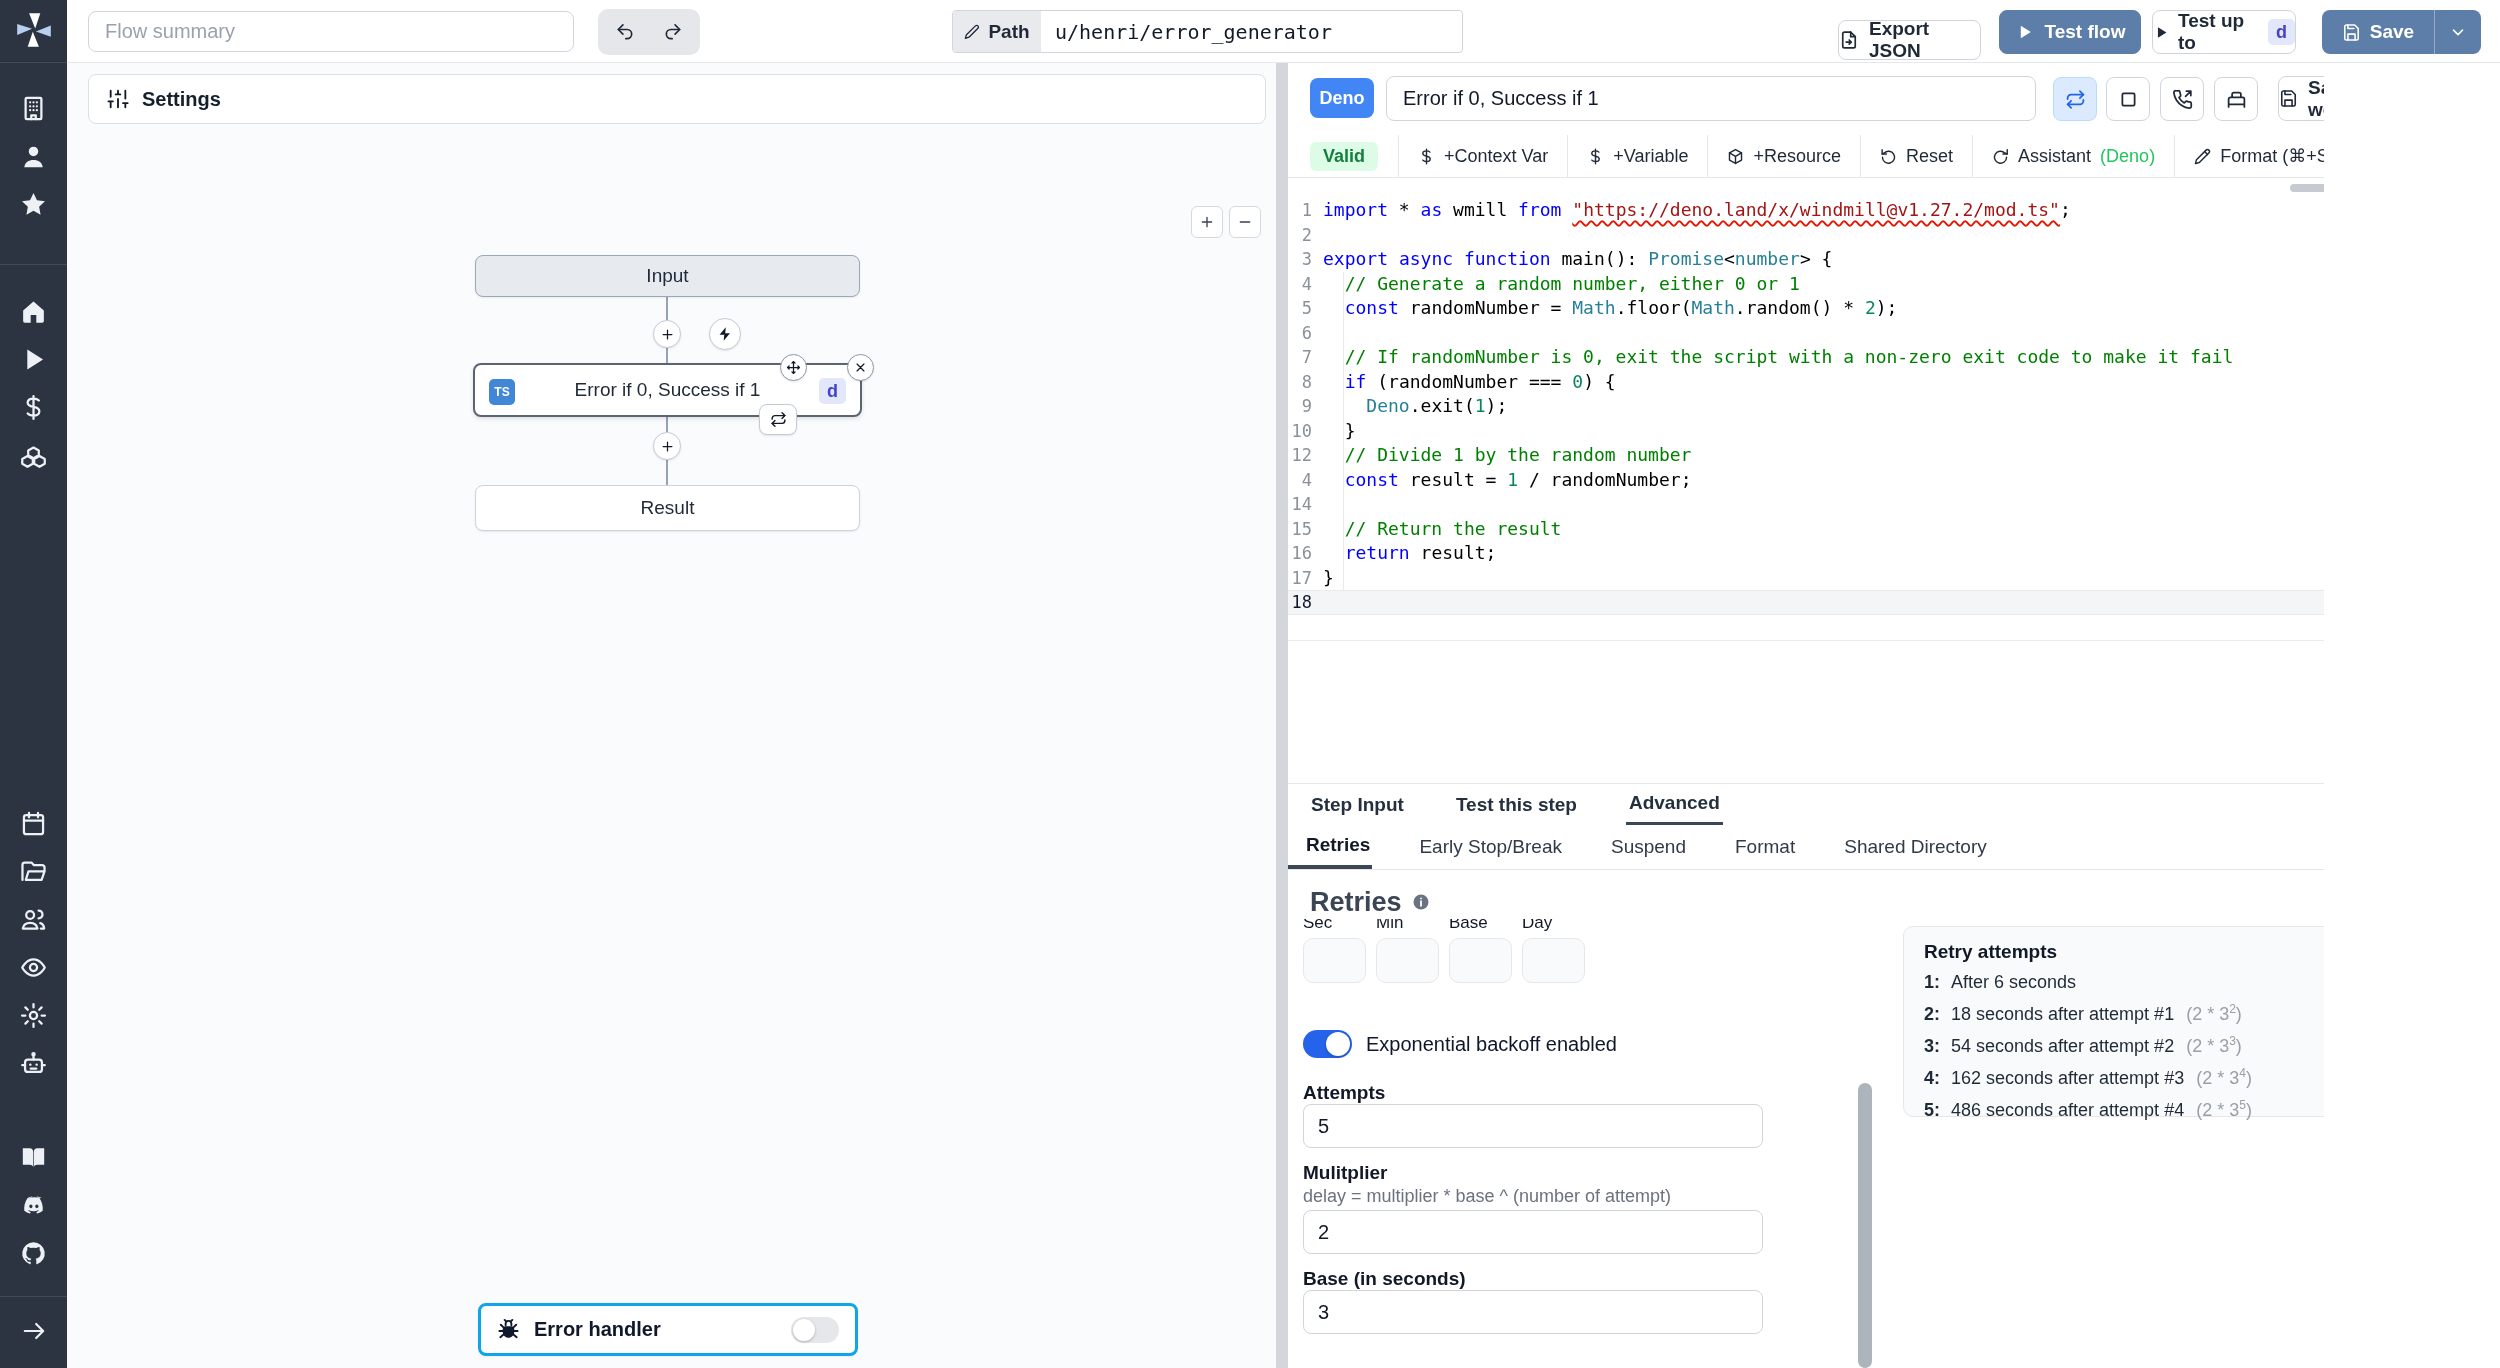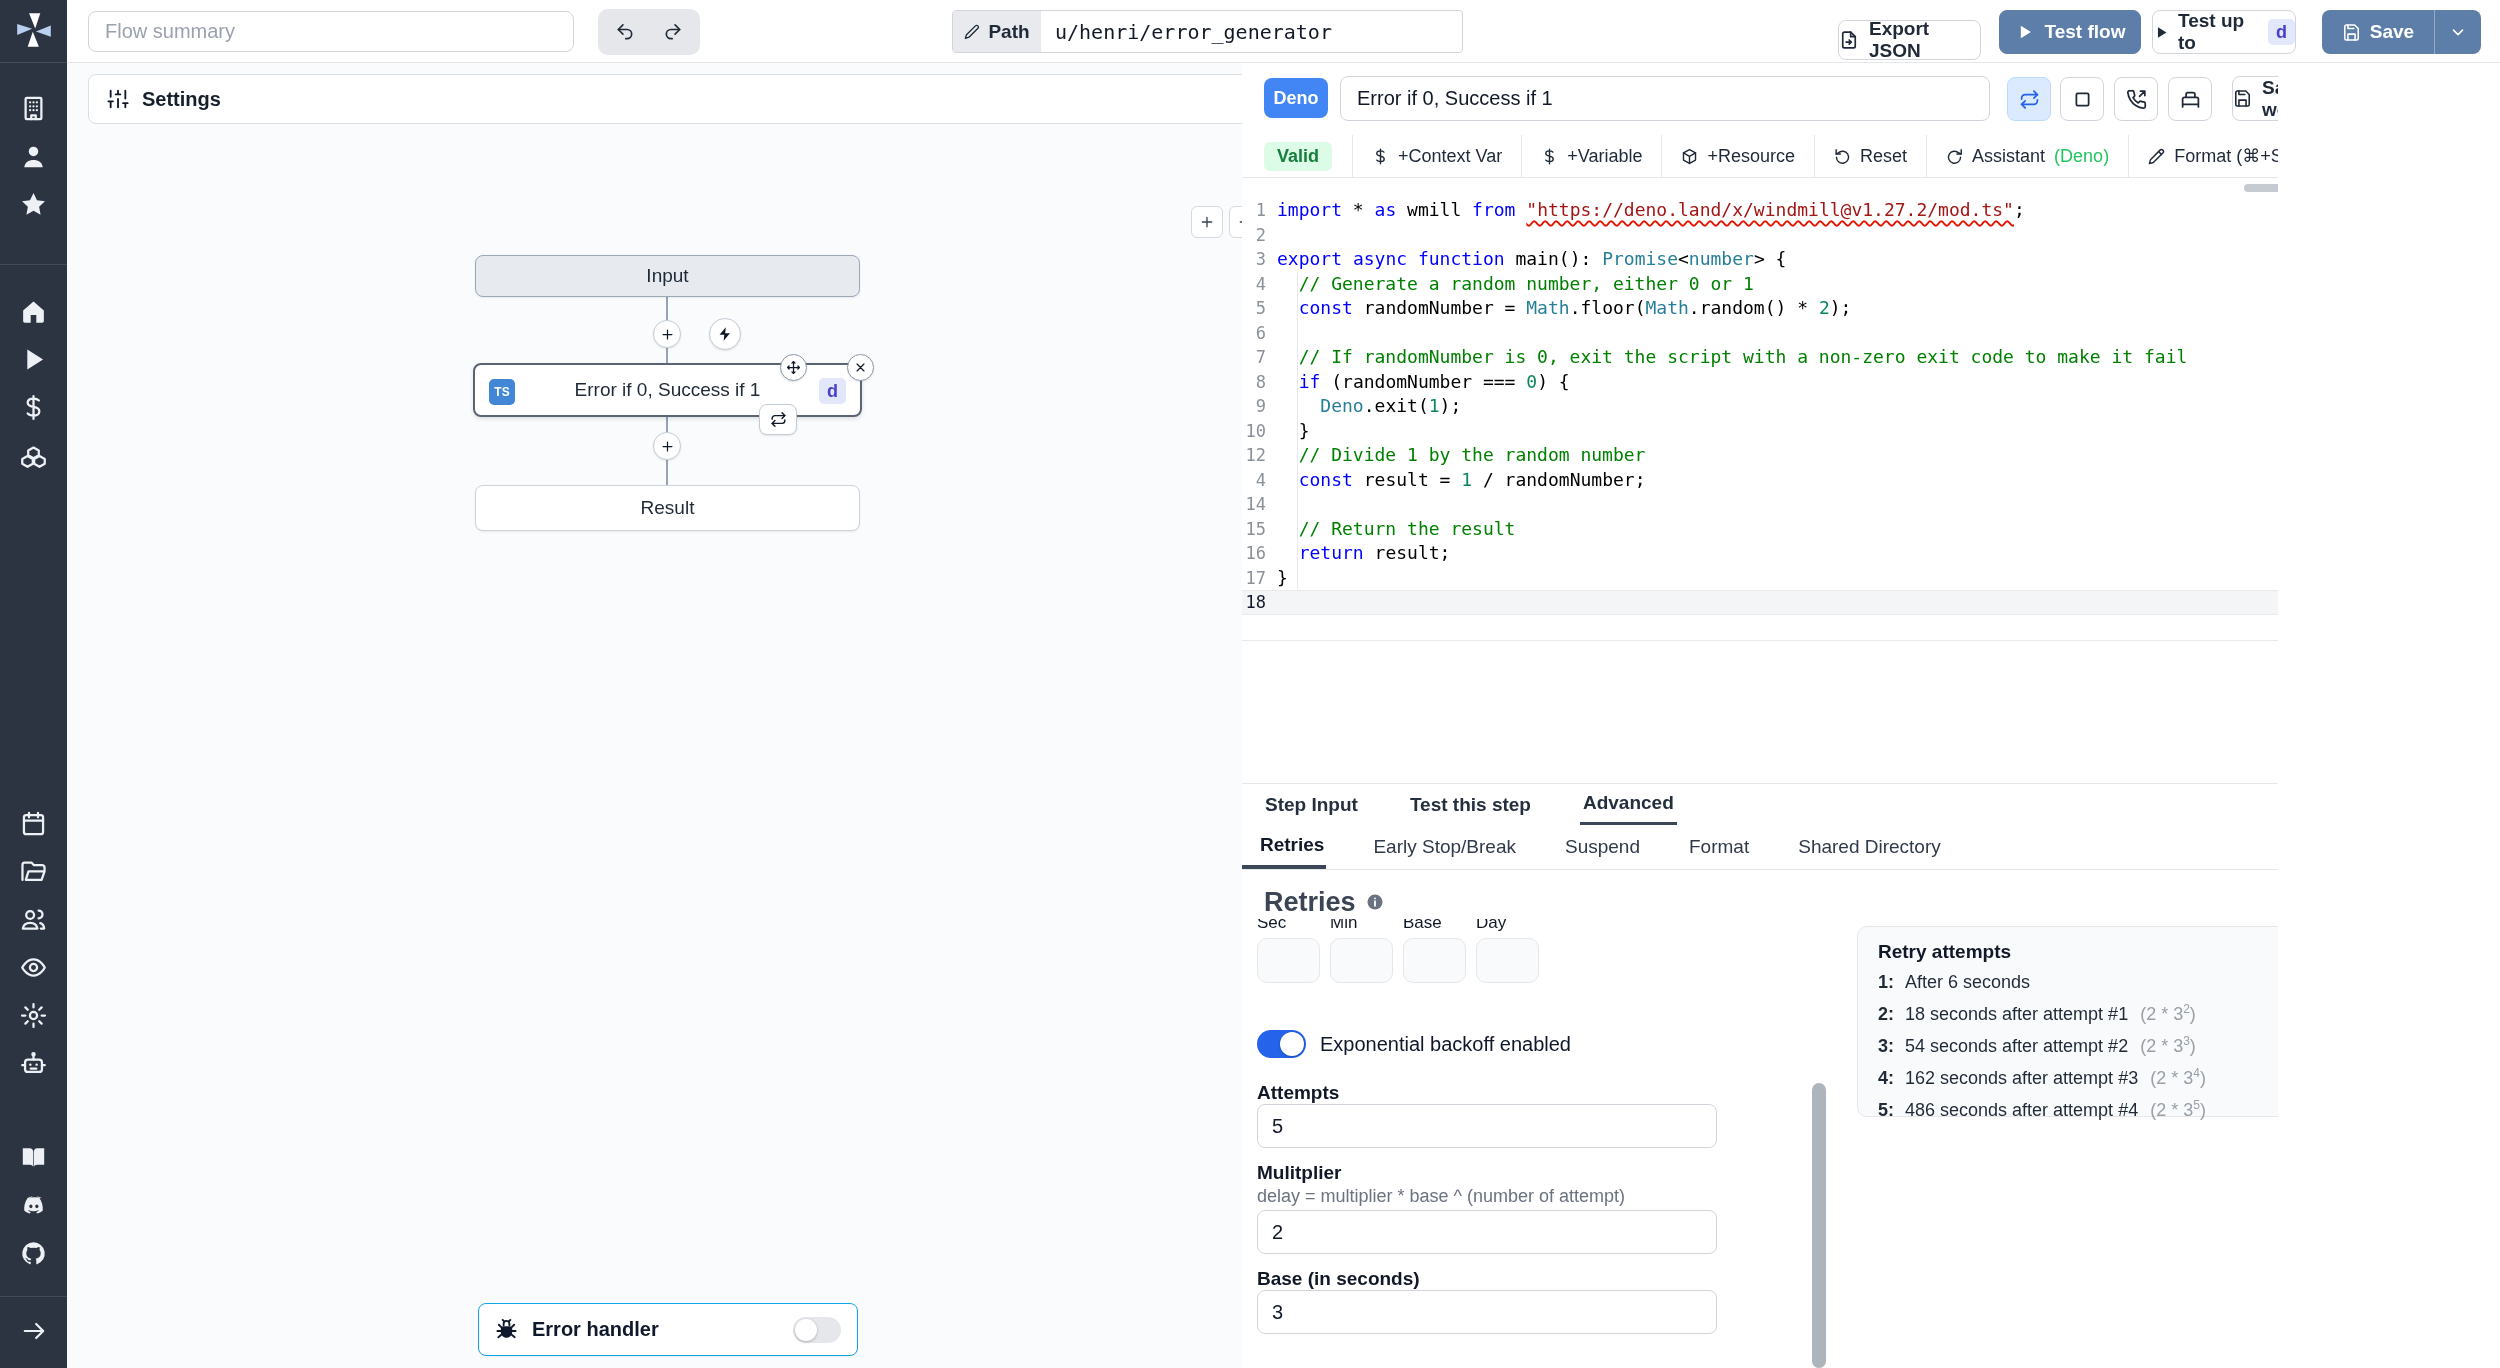--- a/index.html
+++ b/index.html
@@ -46,32 +46,32 @@
   .zoom-btn{position:absolute;width:32px;height:32px;background:#fff;border:1px solid #d5d9de;border-radius:6px;display:flex;align-items:center;justify-content:center;color:#374151;cursor:pointer}
   .zoom-btn .icon{width:16px;height:16px}
   .node{position:absolute;display:flex;align-items:center;justify-content:center;font-size:19px;color:#1f2937;background:#fff;border-radius:8px;box-shadow:0 1px 2px rgba(15,23,42,.08);cursor:pointer}
   .conn{position:absolute;width:2px;background:#94a3b8}
   .flow-circle{position:absolute;width:28px;height:28px;border-radius:50%;background:#fff;border:1px solid #c3ccd6;display:flex;align-items:center;justify-content:center;color:#111827;cursor:pointer;box-shadow:0 1px 2px rgba(15,23,42,.1)}
   .flow-circle .icon{width:15px;height:15px}
   .ts-badge{position:absolute;left:14px;top:14px;width:26px;height:26px;background:#4287d6;color:#fff;border-radius:5px;display:flex;align-items:center;justify-content:center;font-size:12px;font-weight:700}
   .step-d{position:absolute;right:14px;top:13px}
   .retry-chip{position:absolute;width:38px;height:31px;background:#fff;border:1px solid #c3ccd6;border-radius:8px;display:flex;align-items:center;justify-content:center;color:#111827;cursor:pointer;box-shadow:0 1px 2px rgba(15,23,42,.1)}
   .retry-chip .icon{width:17px;height:17px}
-  .eh-bar{position:absolute;left:411px;top:1240px;width:380px;height:53px;background:#fff;border:1px solid #0ea5e9;border-radius:8px;display:flex;align-items:center;padding:0 16px;gap:14px;box-shadow:0 1px 2px rgba(15,23,42,.06)}
+  .eh-bar{position:absolute;left:411px;top:1240px;width:380px;height:53px;background:#fff;border:3px solid #0ea5e9;border-radius:8px;display:flex;align-items:center;padding:0 16px;gap:14px;box-shadow:0 1px 2px rgba(15,23,42,.06)}
   .eh-bar .icon{width:23px;height:23px;color:#10182b}
   .eh-label{font-size:20px;font-weight:700;color:#10182b;flex:1}
   .toggle{position:relative;border-radius:999px;cursor:pointer;flex:none}
   .toggle .knob{position:absolute;top:2px;border-radius:50%;background:#fff;box-shadow:0 1px 3px rgba(0,0,0,.25)}
   .toggle.off{background:#e5e7eb}
   .toggle.on{background:#2563eb}
 
   .splitter{position:absolute;left:1276px;top:63px;width:12px;height:1305px;background:#d3d7dc;cursor:col-resize}
 
   
-  .right-panel{position:absolute;left:1242px;top:63px;width:1036px;height:1305px;background:#fff;overflow:hidden}
+  .right-panel{position:absolute;left:1288px;top:63px;width:1036px;height:1305px;background:#fff;overflow:hidden}
   .lang-badge{position:absolute;left:22px;top:15px;width:64px;height:40px;background:#4285f5;color:#fff;border-radius:8px;display:flex;align-items:center;justify-content:center;font-size:18px;font-weight:600}
   .title-input{position:absolute;left:98px;top:13px;width:650px;height:45px;border:1px solid #d1d5db;border-radius:8px;padding:0 16px;font-size:20px;color:#111827;font-family:inherit;outline:none}
   .hdr-ibtn{position:absolute;top:14px;width:44px;height:44px;border:1px solid #d1d5db;border-radius:8px;background:#fff;display:flex;align-items:center;justify-content:center;color:#1f2937;cursor:pointer}
   .hdr-ibtn .icon{width:21px;height:21px}
   .hdr-ibtn.active{background:#dbeafe;border-color:#badbfb;color:#2563eb}
   .savews{position:absolute;left:990px;top:13px;height:45px;width:202px}
   .toolbar{position:absolute;left:0;top:72px;width:1212px;height:43px;border-bottom:1px solid #e5e7eb;display:flex;align-items:center;overflow:hidden}
   .valid-badge{margin-left:22px;background:#dcfce7;color:#15803d;font-size:18px;font-weight:600;padding:4px 13px;border-radius:6px;flex:none}
   .tb-sep{width:1px;align-self:stretch;background:#e5e7eb;flex:none}
   .tb-btn{display:flex;align-items:center;gap:9px;padding:0 19px;font-size:18px;color:#1f2937;height:100%;cursor:pointer;white-space:nowrap;flex:none}

